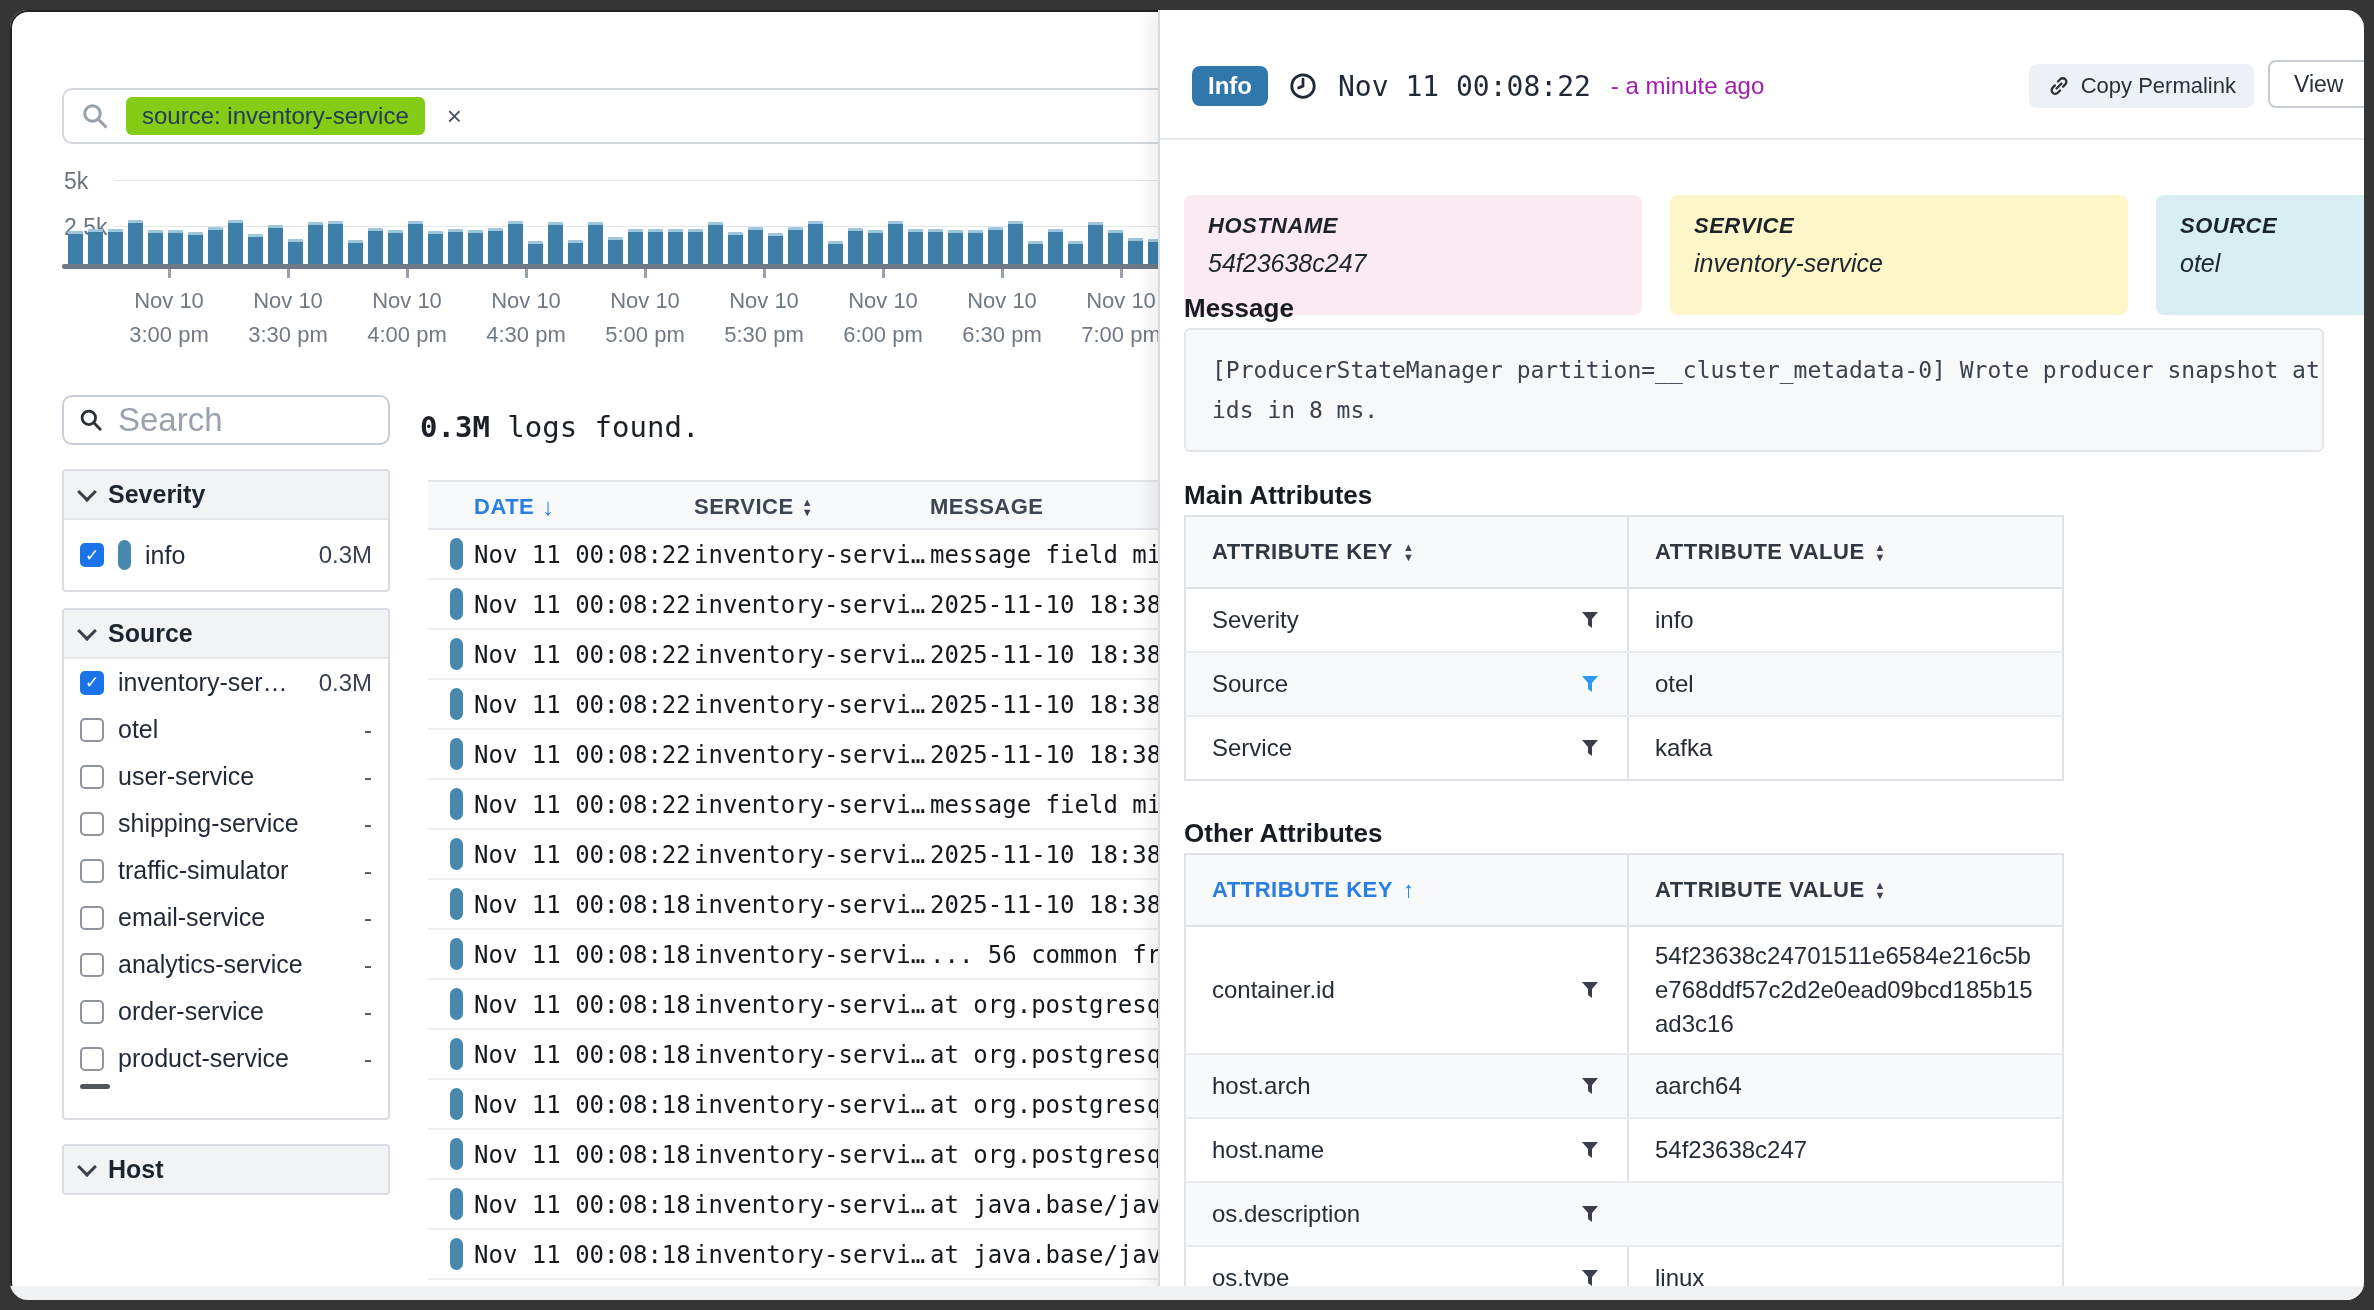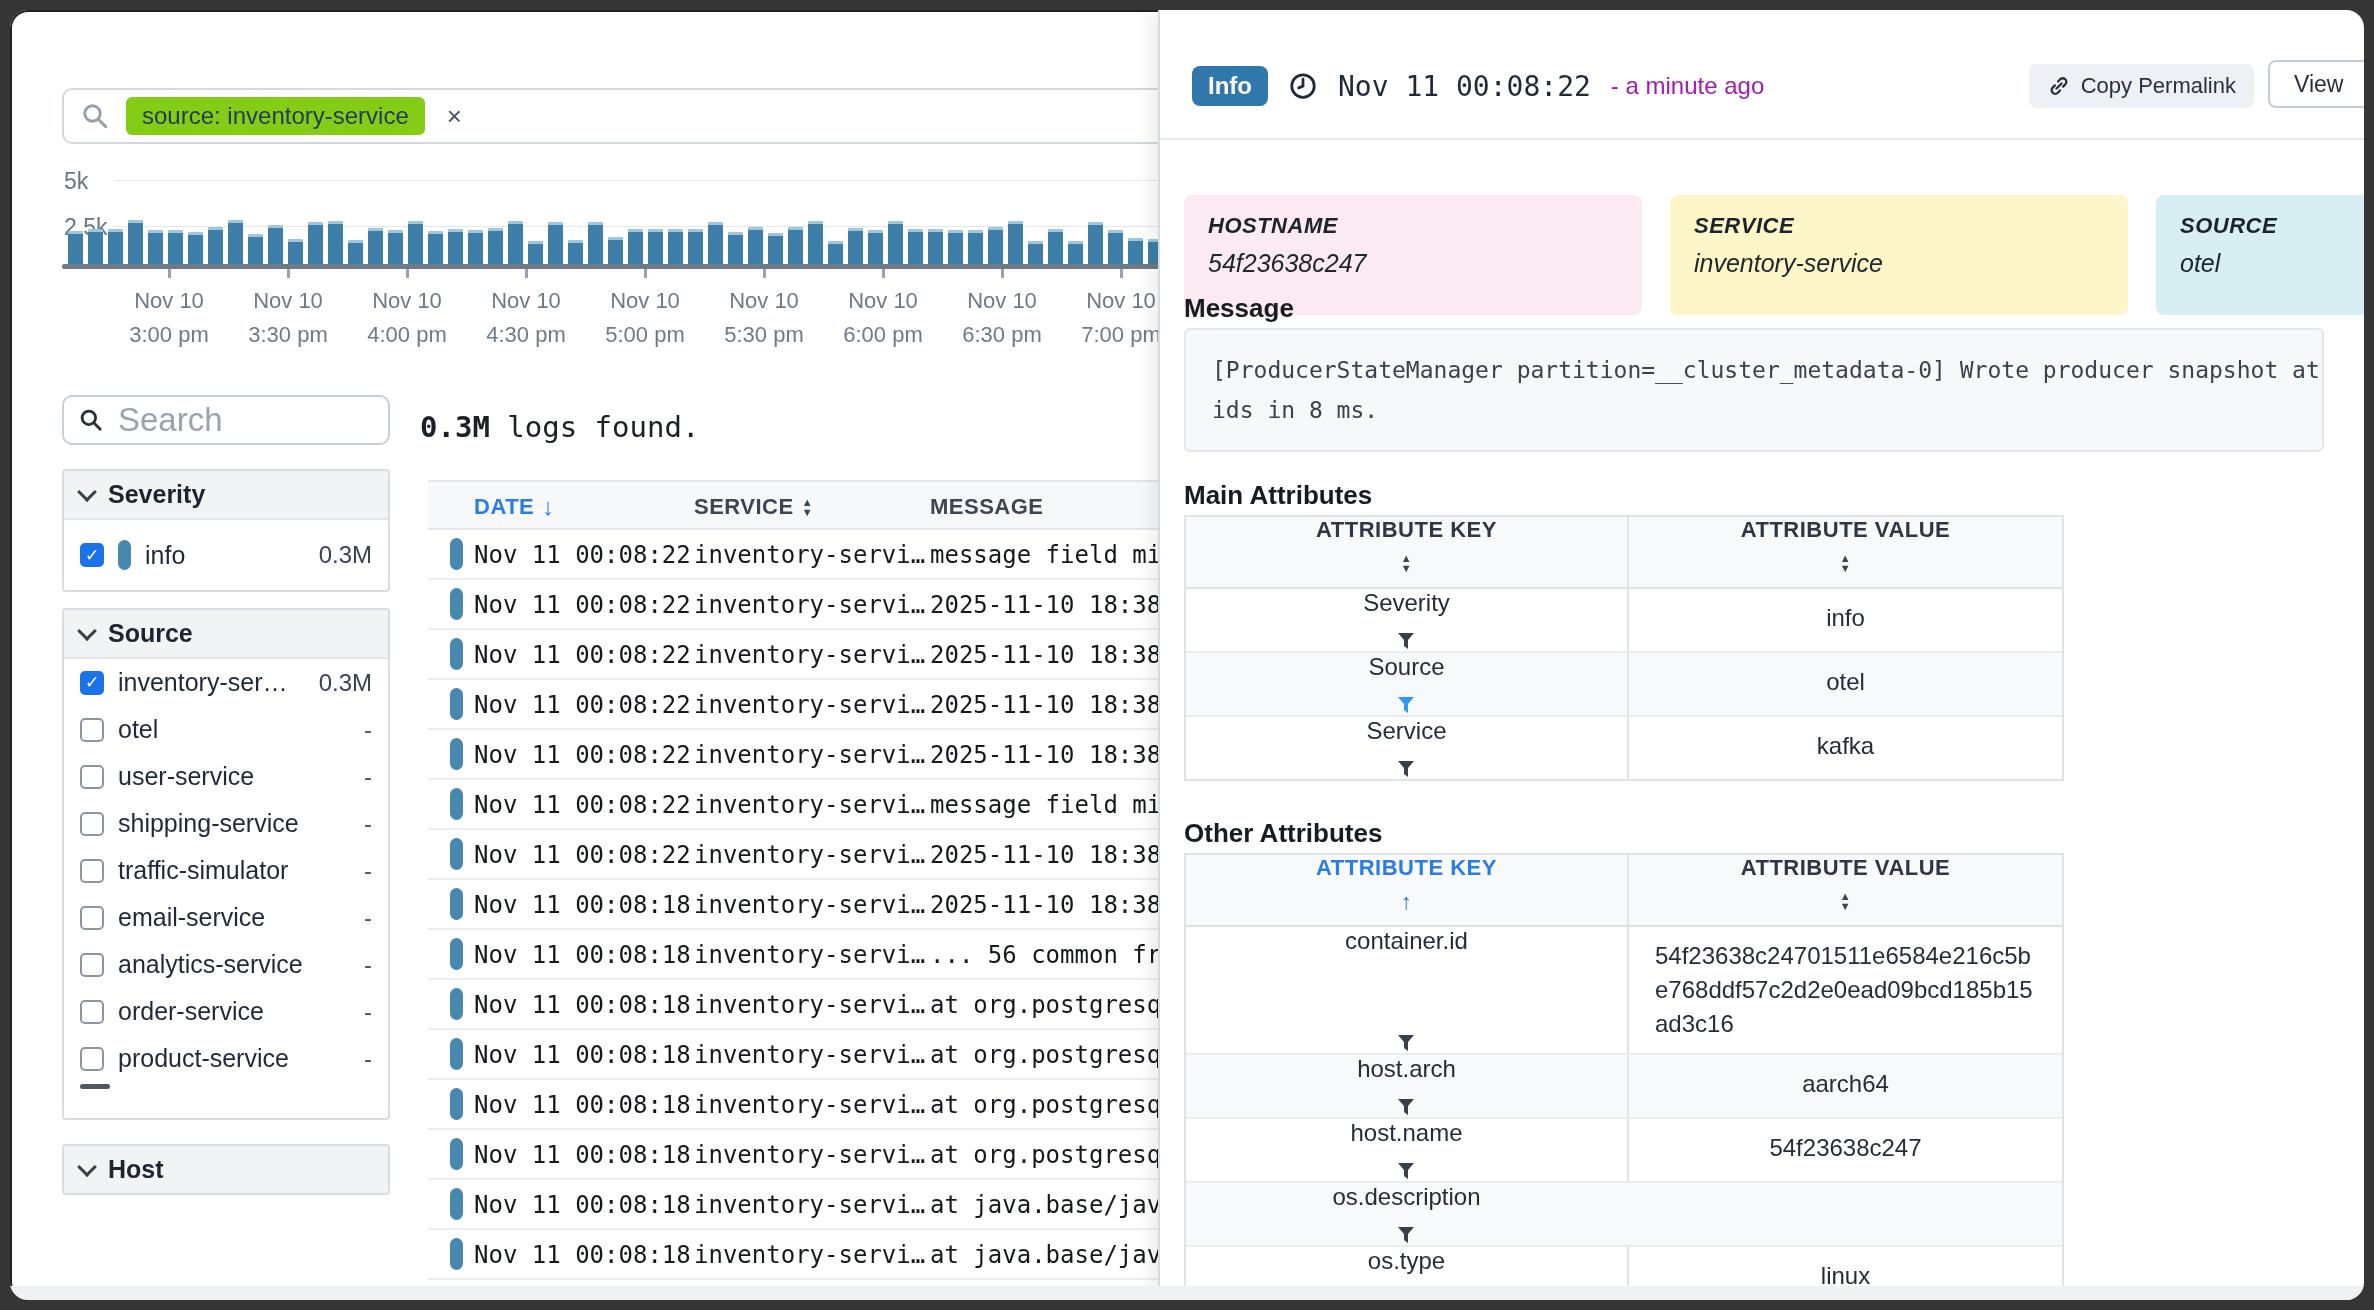--- a/index.html
+++ b/index.html
@@ -92,21 +92,21 @@
   .sec-title{position:absolute;left:24px;font-weight:bold;font-size:26px;color:#171c23;}
   .msg-block{position:absolute;left:24px;top:318px;width:1140px;background:#f7f8f9;border:2px solid #e3e6ea;
              border-radius:6px;padding:20px 26px;box-sizing:border-box;font-family:"DejaVu Sans Mono",monospace;
              font-size:23px;color:#39424e;line-height:40px;overflow:hidden;}
   .msg-block div{white-space:nowrap;}
   .attr-table{position:absolute;left:24px;width:880px;border:2px solid #dfe3e8;box-sizing:border-box;}
   .arow,.ahead{display:grid;grid-template-columns:441px 1fr;}
   .ahead{height:70px;background:#f8f9fb;border-bottom:2px solid #dfe3e8;}
   .ahead .acell{display:flex;align-items:center;gap:10px;font-weight:bold;font-size:22px;letter-spacing:0.5px;color:#2e3743;}
   .ahead .acell.sorted{color:#2a7de1;}
-  .acell{padding:0 26px;display:flex;align-items:center;flex-direction:column;}
+  .acell{padding:0 26px;display:flex;align-items:center;}
   .acell.val{border-left:2px solid #dfe3e8;}
   .arow{min-height:62px;border-bottom:2px solid #e9ebee;}
   .arow:last-child{border-bottom:none;}
   .arow.alt{background:#f8f9fa;}
   .arow .key{justify-content:space-between;font-size:24px;color:#252d38;}
   .arow .val{font-size:24px;color:#252d38;word-break:break-all;line-height:34px;padding-top:12px;padding-bottom:12px;}
   .funnel{color:#3a4049;display:inline-flex;}
   .funnel.active{color:#2e9bf0;}
   svg{display:block;}
 </style>

